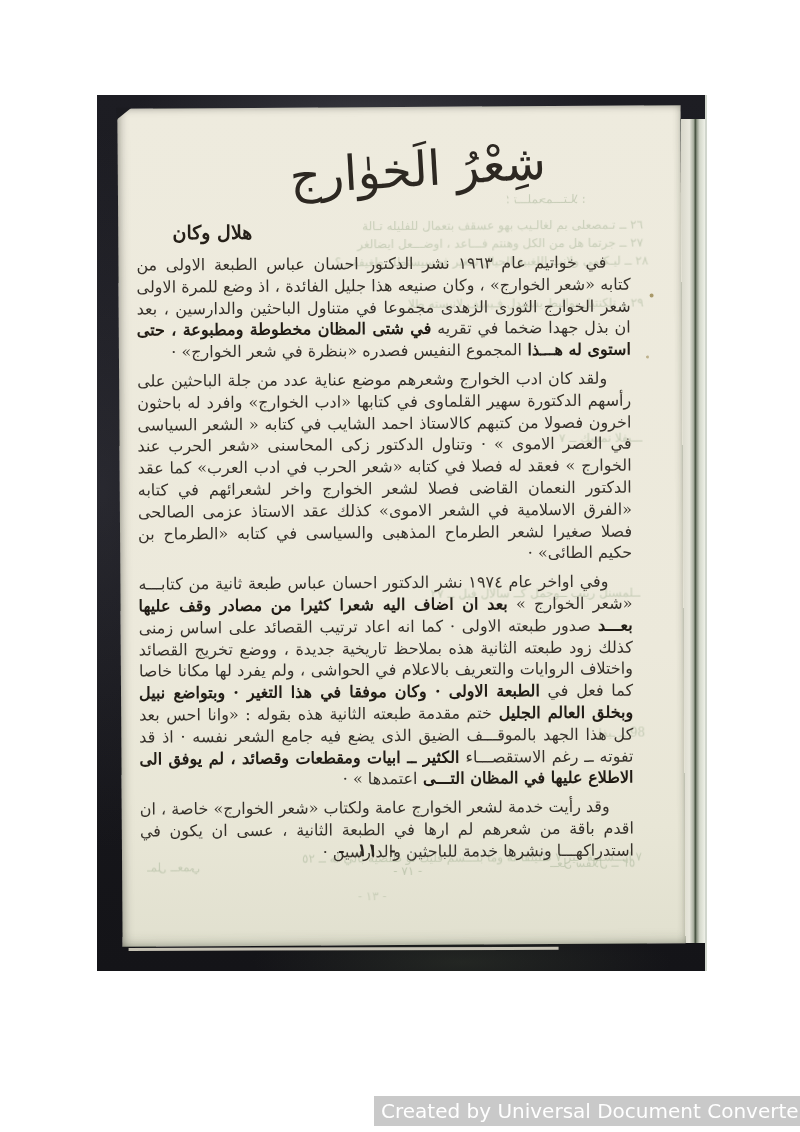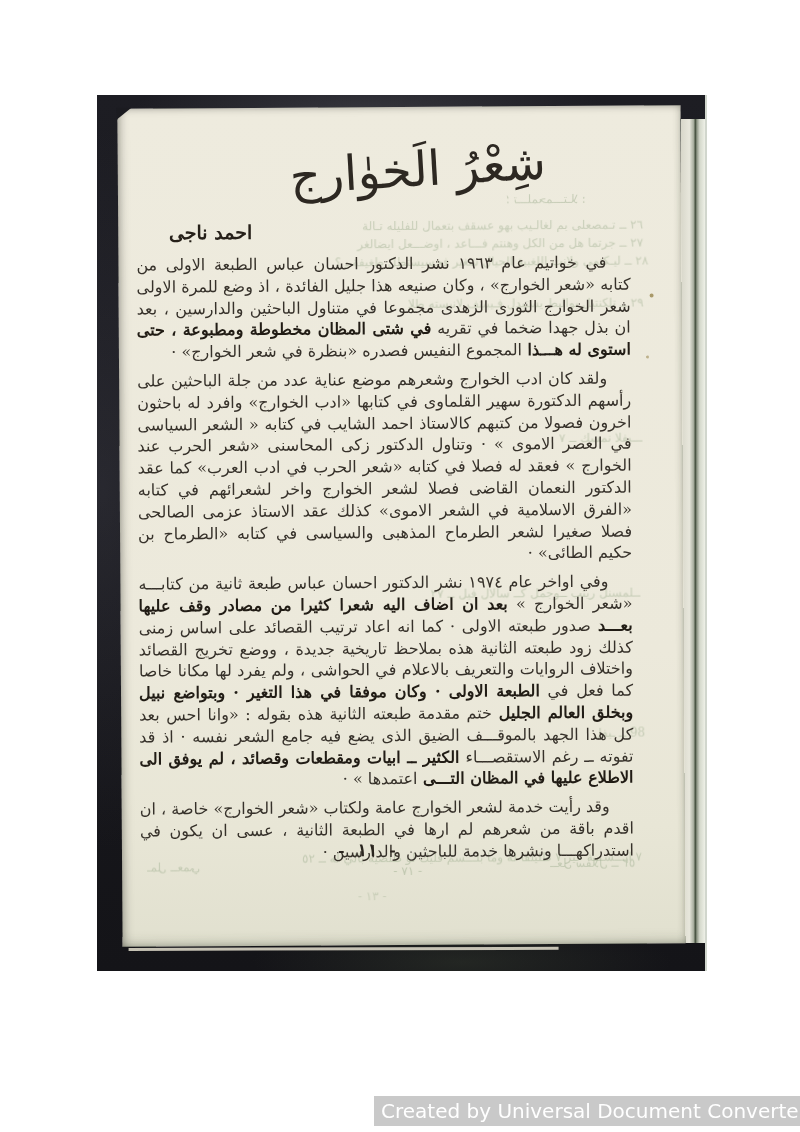--- a/index.html
+++ b/index.html
@@ -126,21 +126,21 @@
     <div class="ghost g8">٧ ايـــســـة عير ٧ طليلقا له وما بلـــسم فليك لو طلصيه بالي له ــ ٥٢</div>
     <div class="ghost g9">- ٧١ -</div>
     <div class="ghost g10">- ١٣ -</div>
     <div class="ghost g11 flip">ـمل ــعمي</div>
     <div class="ghost g12 flip">ــعل سفلال ــ ٥٢</div>
 
     <div class="speck s1"></div>
     <div class="speck s2"></div>
 
     <div class="title">شِعْرُ الَخوٰارج</div>
-    <div class="author">احمد ناجى</div>
+    <div class="author">هلال وكان</div>
 
     <div class="body-text">
       <p><span>في خواتيم عام ١٩٦٣ نشر الدكتور احسان عباس الطبعة الاولى من كتابه «شعر الخوارج» ، وكان صنيعه هذا جليل الفائدة ، اذ وضع للمرة الاولى شعر الخوارج الثورى الزهدى مجموعا في متناول الباحثين والدارسين ، بعد ان بذل جهدا ضخما في تقريه </span><span class="b">في شتى المظان مخطوطة ومطبوعة ، حتى استوى له هـــذا </span><span>المجموع النفيس فصدره «بنظرة في شعر الخوارج» ·</span></p>
       <p><span>ولقد كان ادب الخوارج وشعرهم موضع عناية عدد من جلة الباحثين على رأسهم الدكتورة سهير القلماوى في كتابها «ادب الخوارج» وافرد له باحثون اخرون فصولا من كتبهم كالاستاذ احمد الشايب في كتابه « الشعر السياسى في العصر الاموى » · وتناول الدكتور زكى المحاسنى «شعر الحرب عند الخوارج » فعقد له فصلا في كتابه «شعر الحرب في ادب العرب» كما عقد الدكتور النعمان القاضى فصلا لشعر الخوارج واخر لشعرائهم في كتابه «الفرق الاسلامية في الشعر الاموى» كذلك عقد الاستاذ عزمى الصالحى فصلا صغيرا لشعر الطرماح المذهبى والسياسى في كتابه «الطرماح بن حكيم الطائى» ·</span></p>
       <p><span>وفي اواخر عام ١٩٧٤ نشر الدكتور احسان عباس طبعة ثانية من كتابـــه «شعر الخوارج » </span><span class="b">بعد ان اضاف اليه شعرا كثيرا من مصادر وقف عليها بعـــد </span><span>صدور طبعته الاولى · كما انه اعاد ترتيب القصائد على اساس زمنى كذلك زود طبعته الثانية هذه بملاحظ تاريخية جديدة ، ووضع تخريج القصائد واختلاف الروايات والتعريف بالاعلام في الحواشى ، ولم يفرد لها مكانا خاصا كما فعل في </span><span class="b">الطبعة الاولى · وكان موفقا في هذا التغير · وبتواضع نبيل وبخلق العالم الجليل </span><span>ختم مقدمة طبعته الثانية هذه بقوله : «وانا احس بعد كل هذا الجهد بالموقـــف الضيق الذى يضع فيه جامع الشعر نفسه · اذ قد تفوته ــ رغم الاستقصـــاء </span><span class="b">الكثير ــ ابيات ومقطعات وقصائد ، لم يوفق الى الاطلاع عليها في المظان التـــى </span><span>اعتمدها » ·</span></p>
       <p><span>وقد رأيت خدمة لشعر الخوارج عامة ولكتاب «شعر الخوارج» خاصة ، ان اقدم باقة من شعرهم لم ارها في الطبعة الثانية ، عسى ان يكون في استدراكهـــا ونشرها خدمة للباحثين والدارسين ·</span></p>
     </div>
 
     <div class="pagenum">- ١١ -</div>
   </div>

